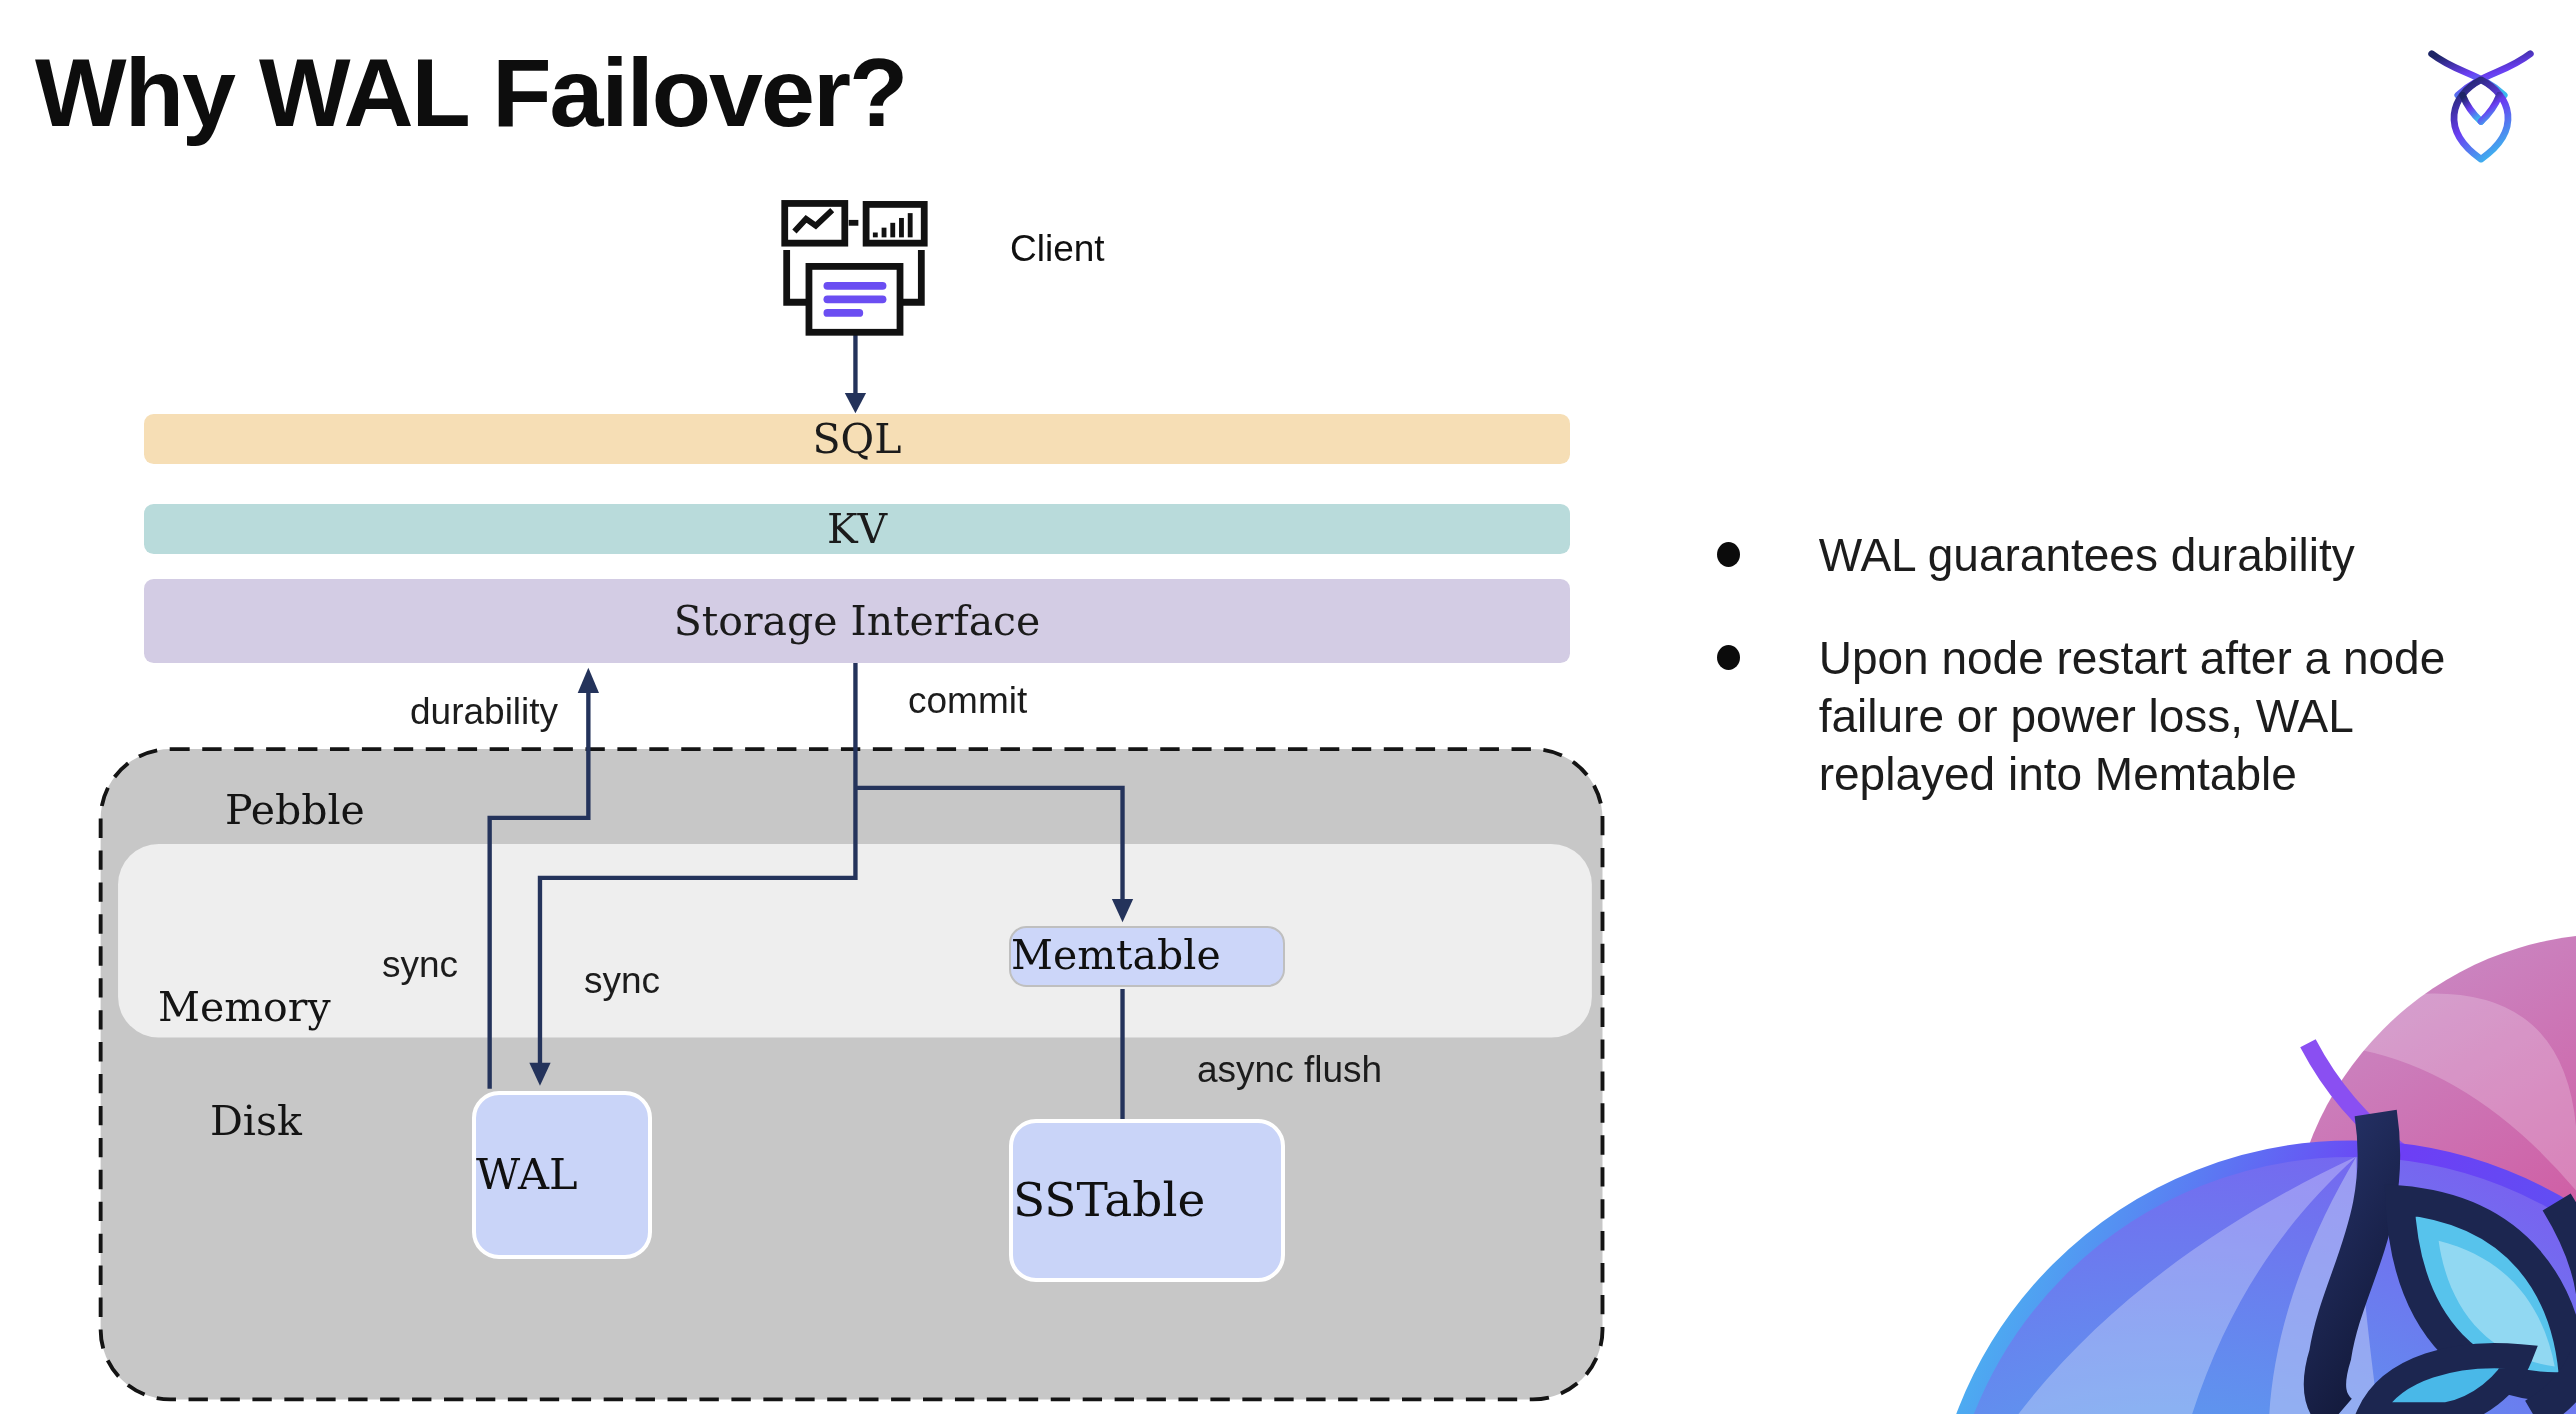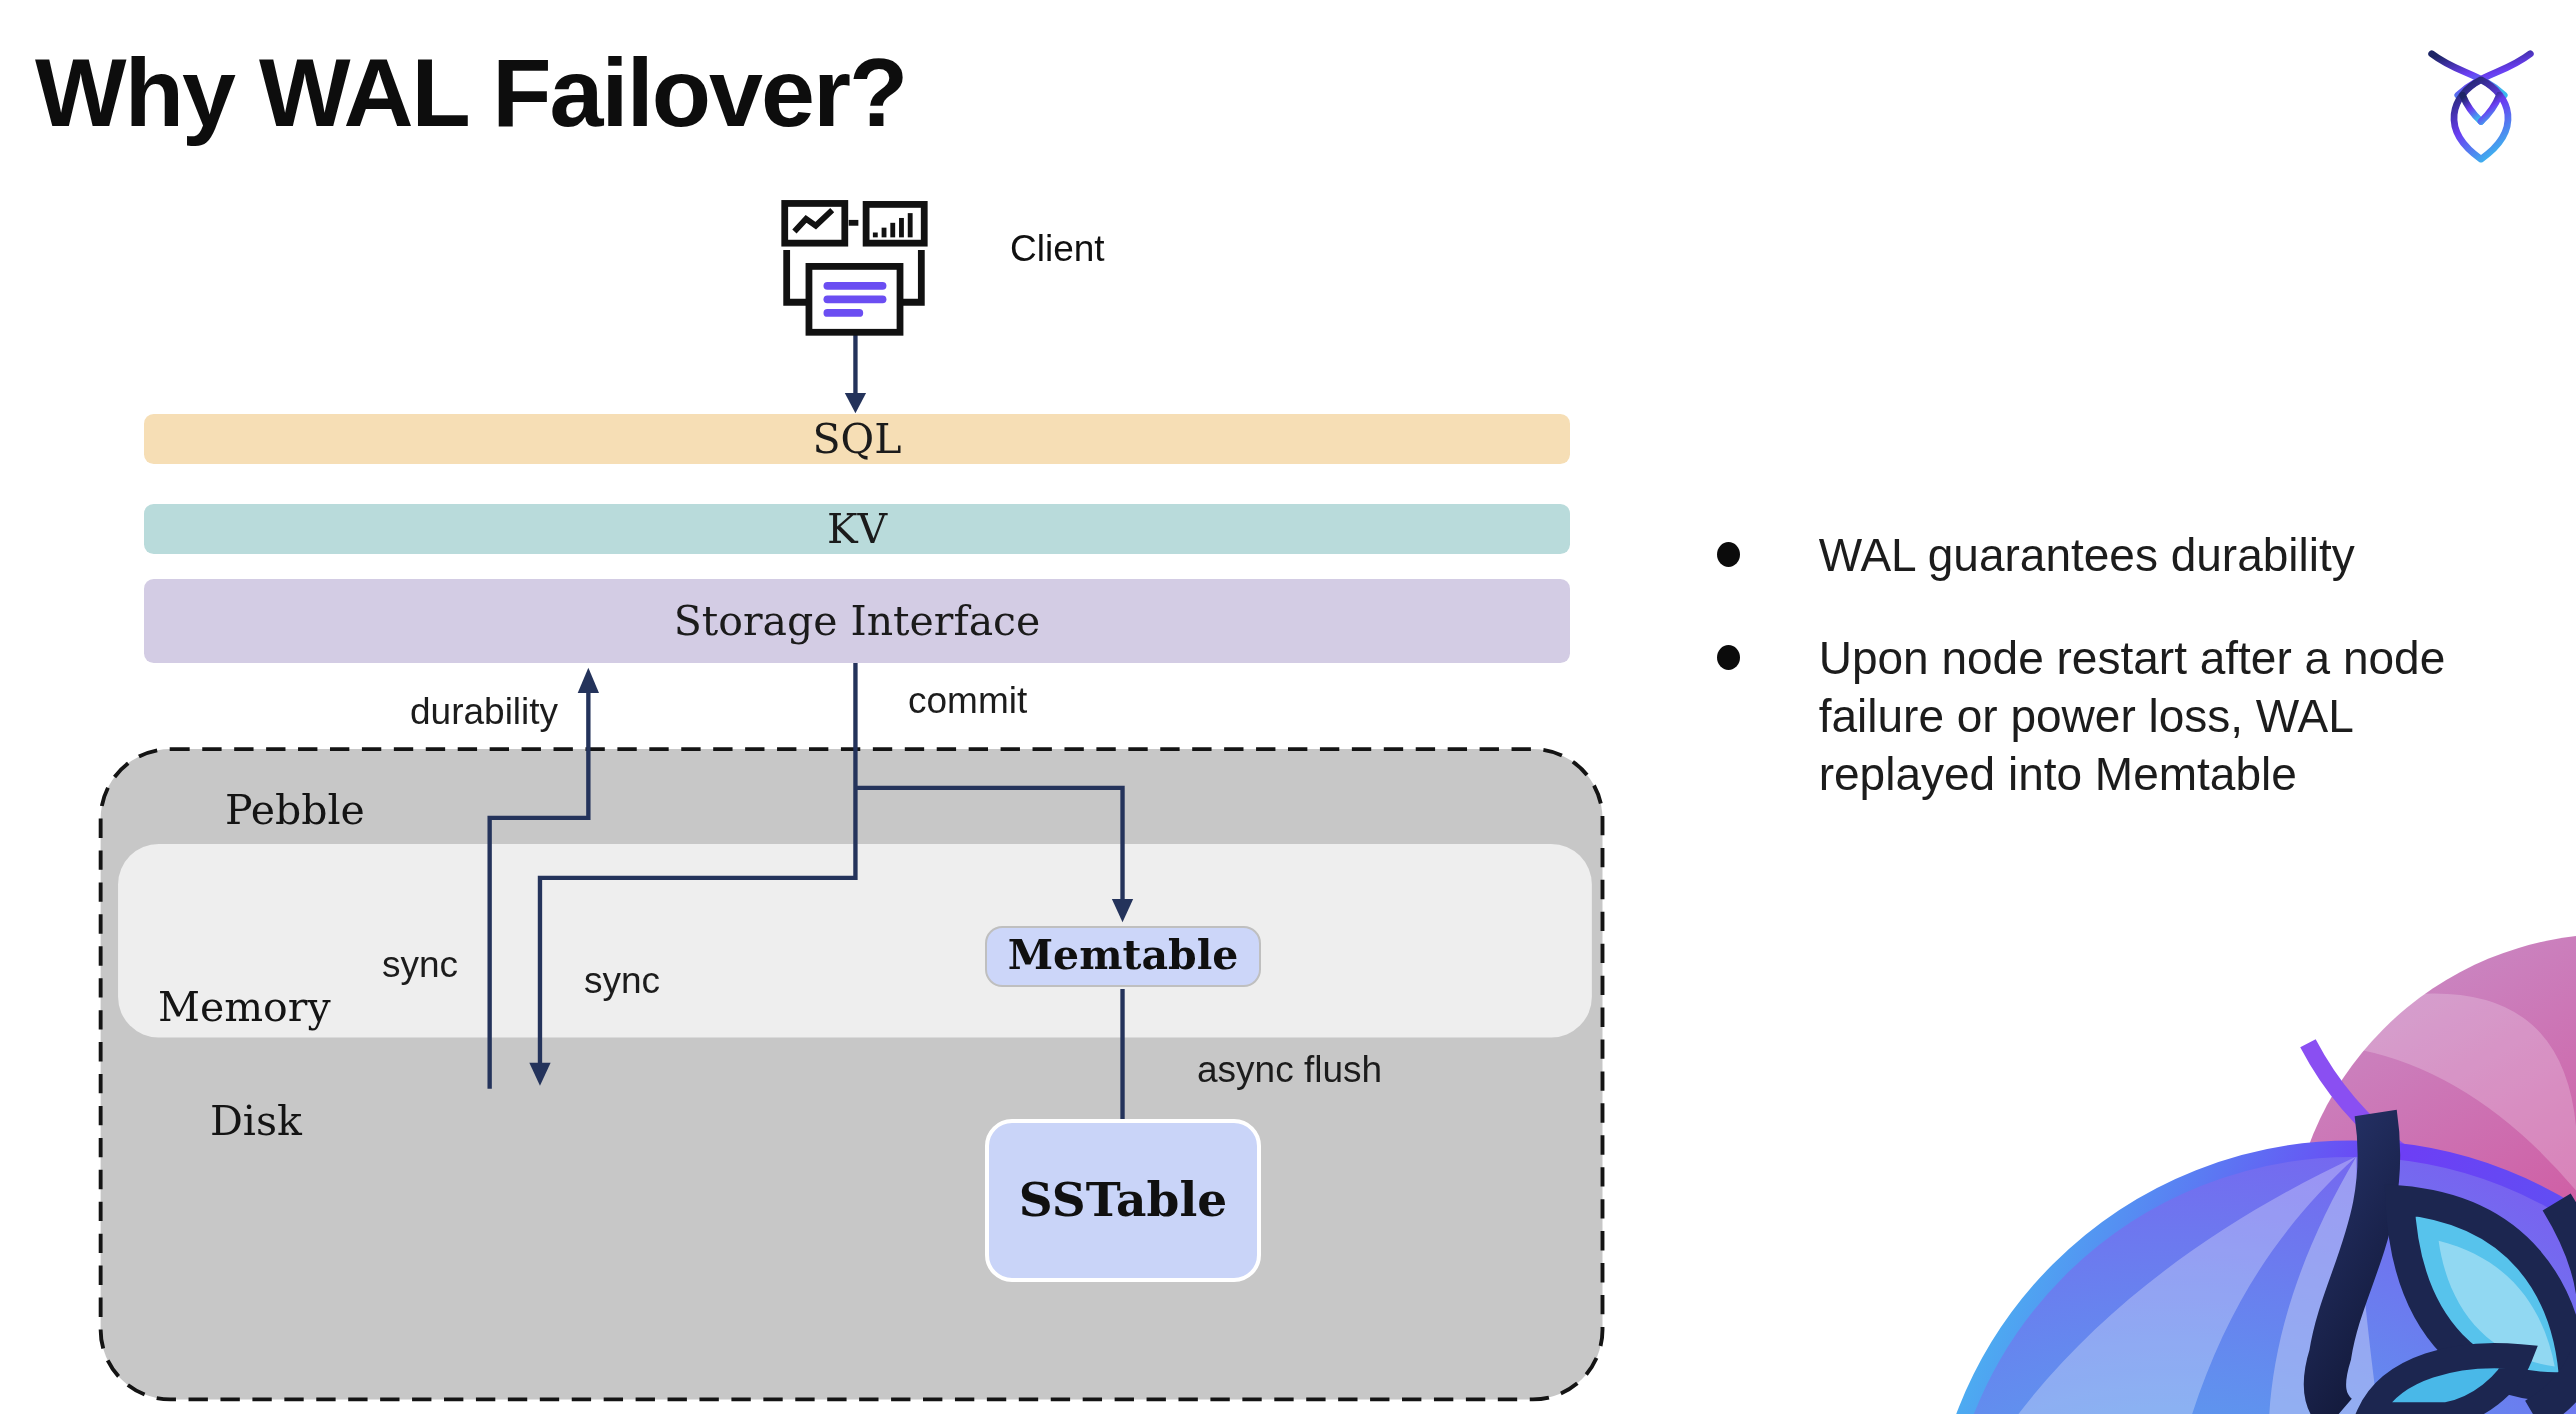--- a/index.html
+++ b/index.html
@@ -30,22 +30,22 @@
   .disk-label{left:210px;top:1097px;}
   
   .edge-label{font-size:37px;color:#1c1c1c;white-space:nowrap;}
   .lbl-committed{left:410px;top:691px;}
   .lbl-commit{left:908px;top:680px;}
   .lbl-sync-left{left:382px;top:944px;}
   .lbl-sync-right{left:584px;top:960px;}
   .lbl-async{left:1197px;top:1049px;}
   
   .node{
-    text-align:center;font-family:"DejaVu Serif","Liberation Serif",serif;
-    font-weight:bold;color:#101010;box-sizing:border-box;background:#c9d4f8;
+    text-align:left;font-family:"DejaVu Serif","Liberation Serif",serif;
+    font-weight:normal;color:#101010;box-sizing:border-box;background:#c9d4f8;margin-left:24px;
   }
   .node-wal{left:448px;top:1091px;width:180px;height:168px;border:4.8px solid #ffffff;
     border-radius:27px;font-size:43px;line-height:159px;}
   .node-memtable{left:985px;top:926px;width:276px;height:61px;border:2.9px solid #bfbfbf;
     border-radius:17.4px;font-size:41px;line-height:55px;background:#ccd6f9;}
   .node-sstable{left:985px;top:1119px;width:276px;height:163px;border:4.8px solid #ffffff;
     border-radius:27px;font-size:47px;line-height:153px;}
   
   .bullets{left:1709px;top:526px;width:842px;}
   .bullet{display:flex;align-items:flex-start;}
@@ -175,20 +175,21 @@
   <div class="abs region-label pebble-label">Pebble</div>
   <div class="abs region-label memory-label">Memory</div>
   <div class="abs region-label disk-label">Disk</div>
 
   <div class="abs edge-label lbl-committed">durability</div>
   <div class="abs edge-label lbl-commit">commit</div>
   <div class="abs edge-label lbl-sync-left">sync</div>
   <div class="abs edge-label lbl-sync-right">sync</div>
   <div class="abs edge-label lbl-async">async flush</div>
 
+  <div class="abs node node-wal">WAL</div>
   <div class="abs node node-memtable">Memtable</div>
   <div class="abs node node-sstable">SSTable</div>
 
   <div class="abs bullets">
     <div class="bullet">
       <div class="bullet-dot"></div>
       <div class="bullet-text">WAL guarantees durability</div>
     </div>
     <div class="bullet">
       <div class="bullet-dot"></div>

